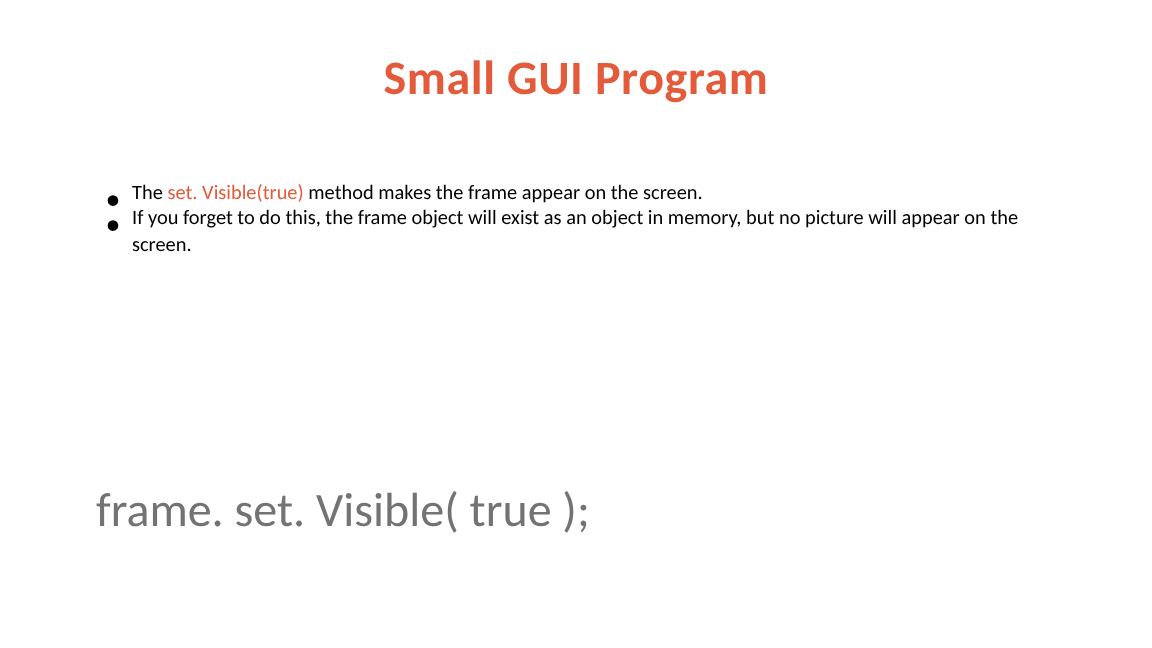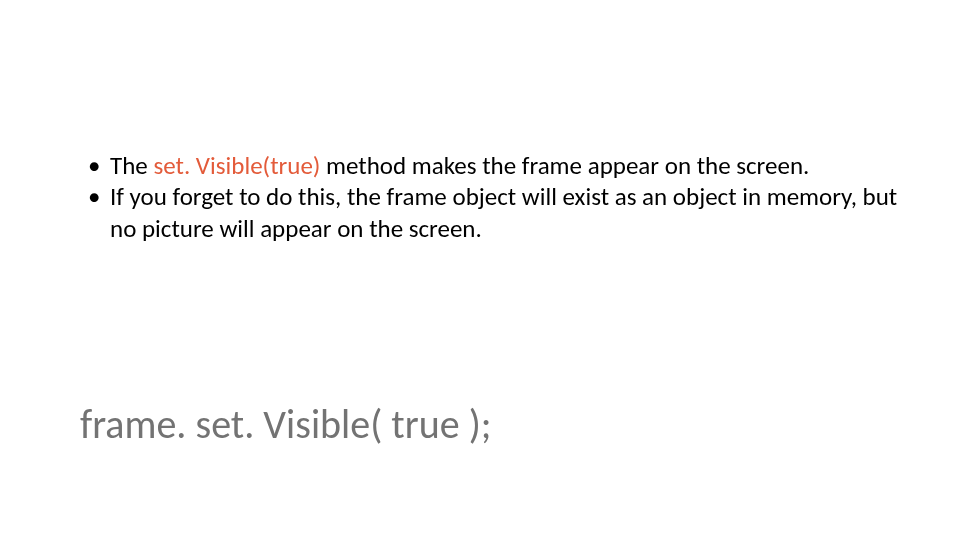--- a/index.html
+++ b/index.html
@@ -27,21 +27,21 @@
     font-weight: 700;
     font-size: 40px;
     color: #e35b3a; 
     letter-spacing: 0.5px;
   }
   .bullets {
     position: absolute;
     top: 150px;
     left: 80px;
     right: 60px;
-    font-size: 25px;
+    font-size: 17px;
     line-height: 1.25;
   }
   ul {
     margin: 0;
     padding: 0;
     list-style: none;
   }
   li {
     position: relative;
     padding-left: 30px;
@@ -65,20 +65,21 @@
     top: 400px;
     font-size: 40px;
     color: #737373;
   }
 </style>
 </head>
 <body>
 
 <div class="slide">
 
+  <div class="title">Small GUI Program</div>
 
   <div class="bullets">
     <ul>
       <li>
         <span>The </span><span class="hl">set. Visible(true)</span><span> method makes the frame appear on the screen.</span>
       </li>
       <li>
         <span>If you forget to do this, the frame object will exist as an object in memory, but no picture will appear on the screen.</span>
       </li>
     </ul>

